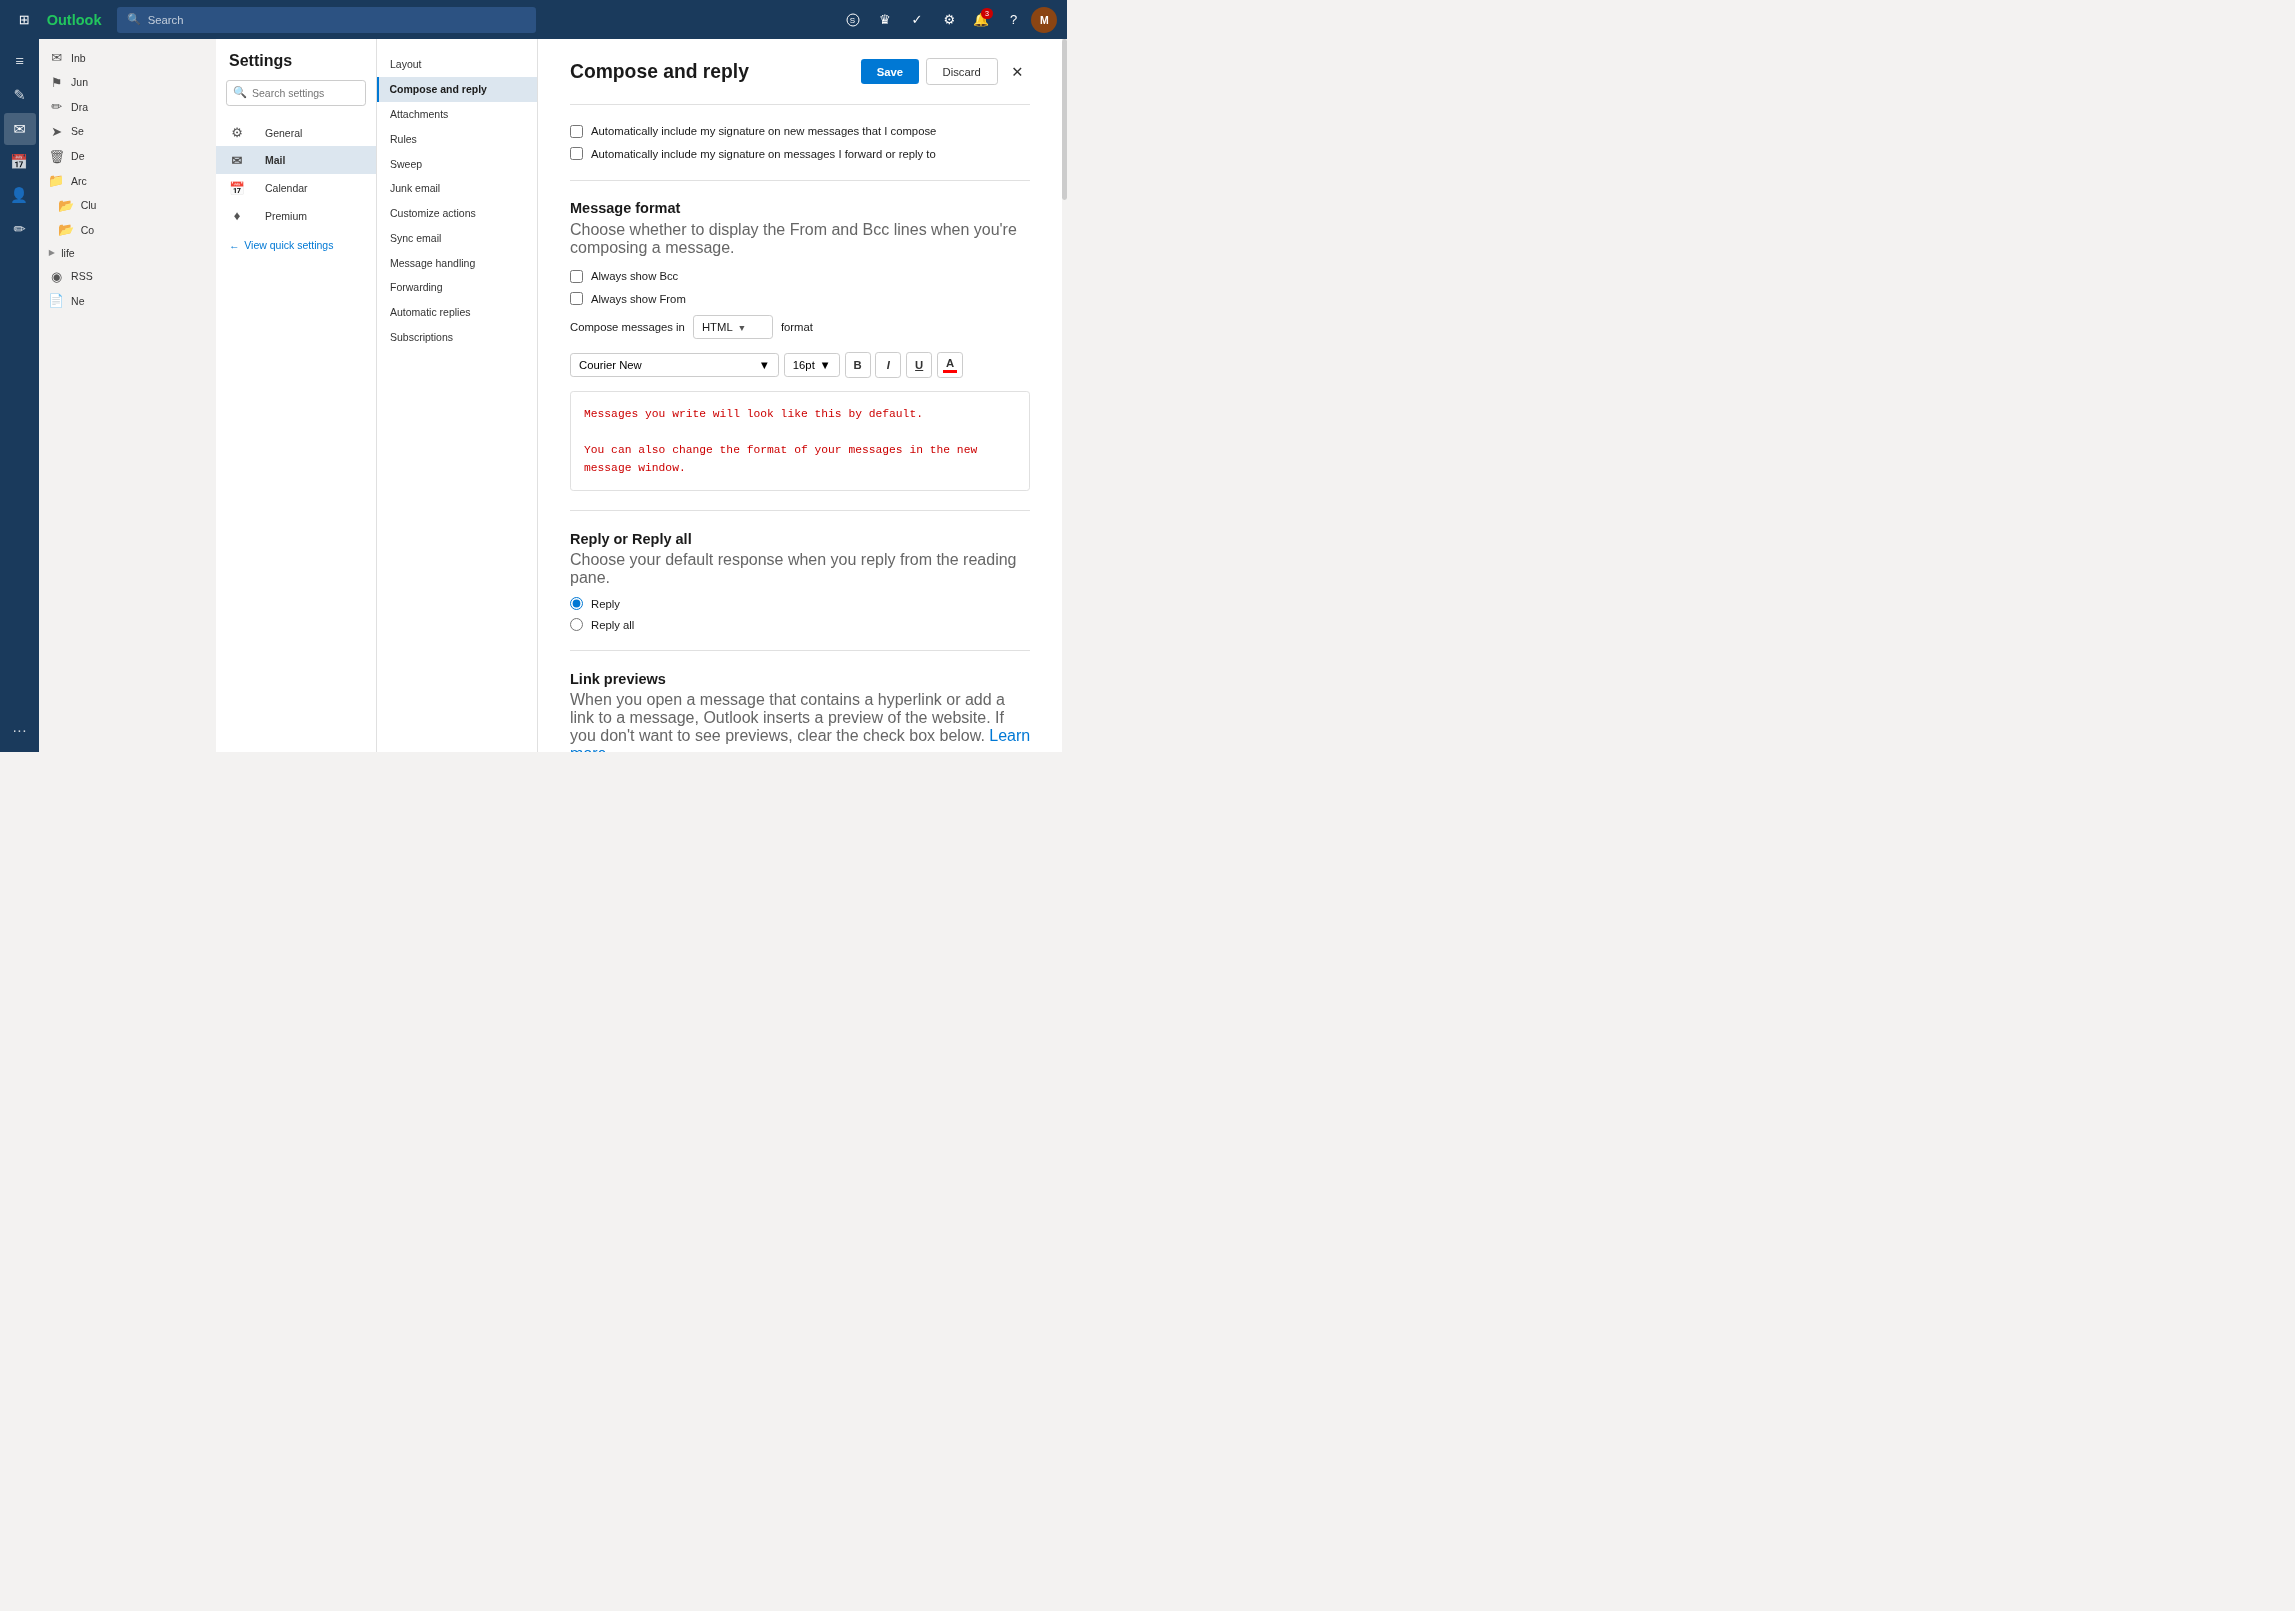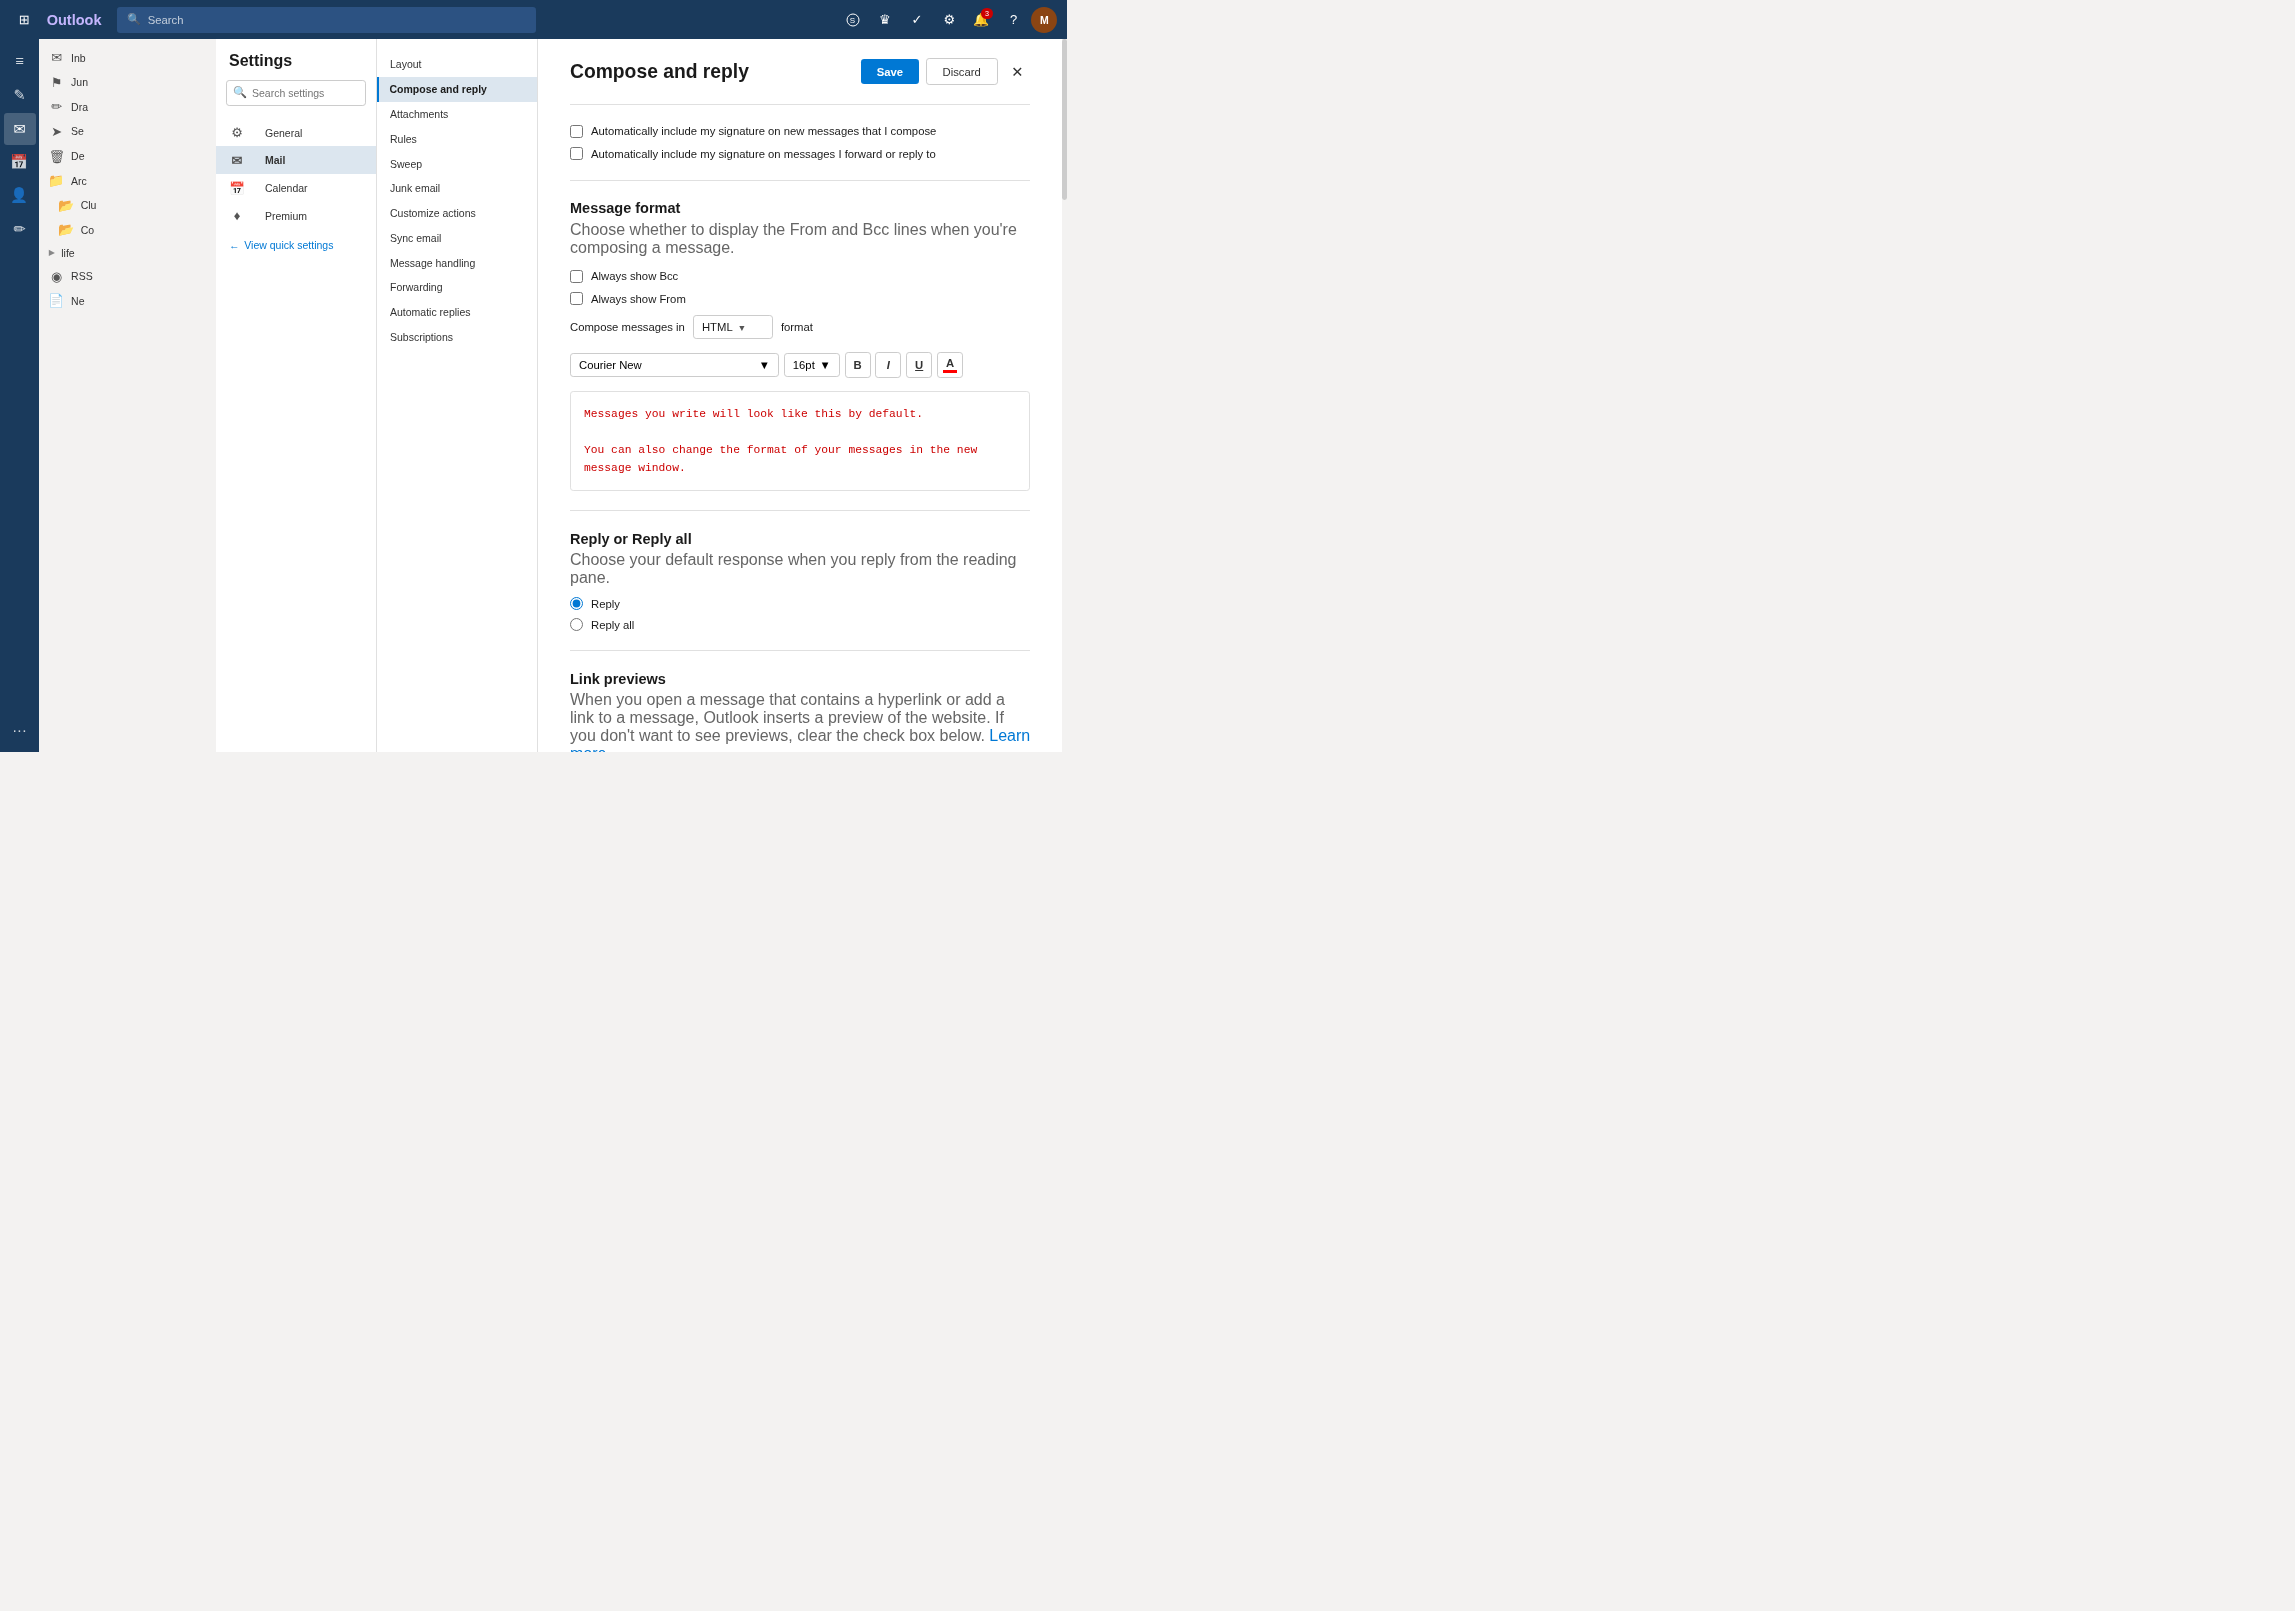--- a/index.html
+++ b/index.html
@@ -7,21 +7,21 @@
 
     
     .topbar {
       height: 39px;
       background: #1a3a5c;
       display: flex;
       align-items: center;
       padding: 0 9.7px;
       gap: 8px;
     }
-    .topbar-logo { color: #c4b5fd; font-size: 14.5px; font-weight: 600; margin-right: 8px; }
+    .topbar-logo { color: #22c55e; font-size: 14.5px; font-weight: 600; margin-right: 8px; }
     .topbar-search {
       flex: 1;
       max-width: 419px;
       height: 26px;
       background: #2c5282;
       border: none;
       border-radius: 3.2px;
       display: flex;
       align-items: center;
       padding: 0 9.7px;

